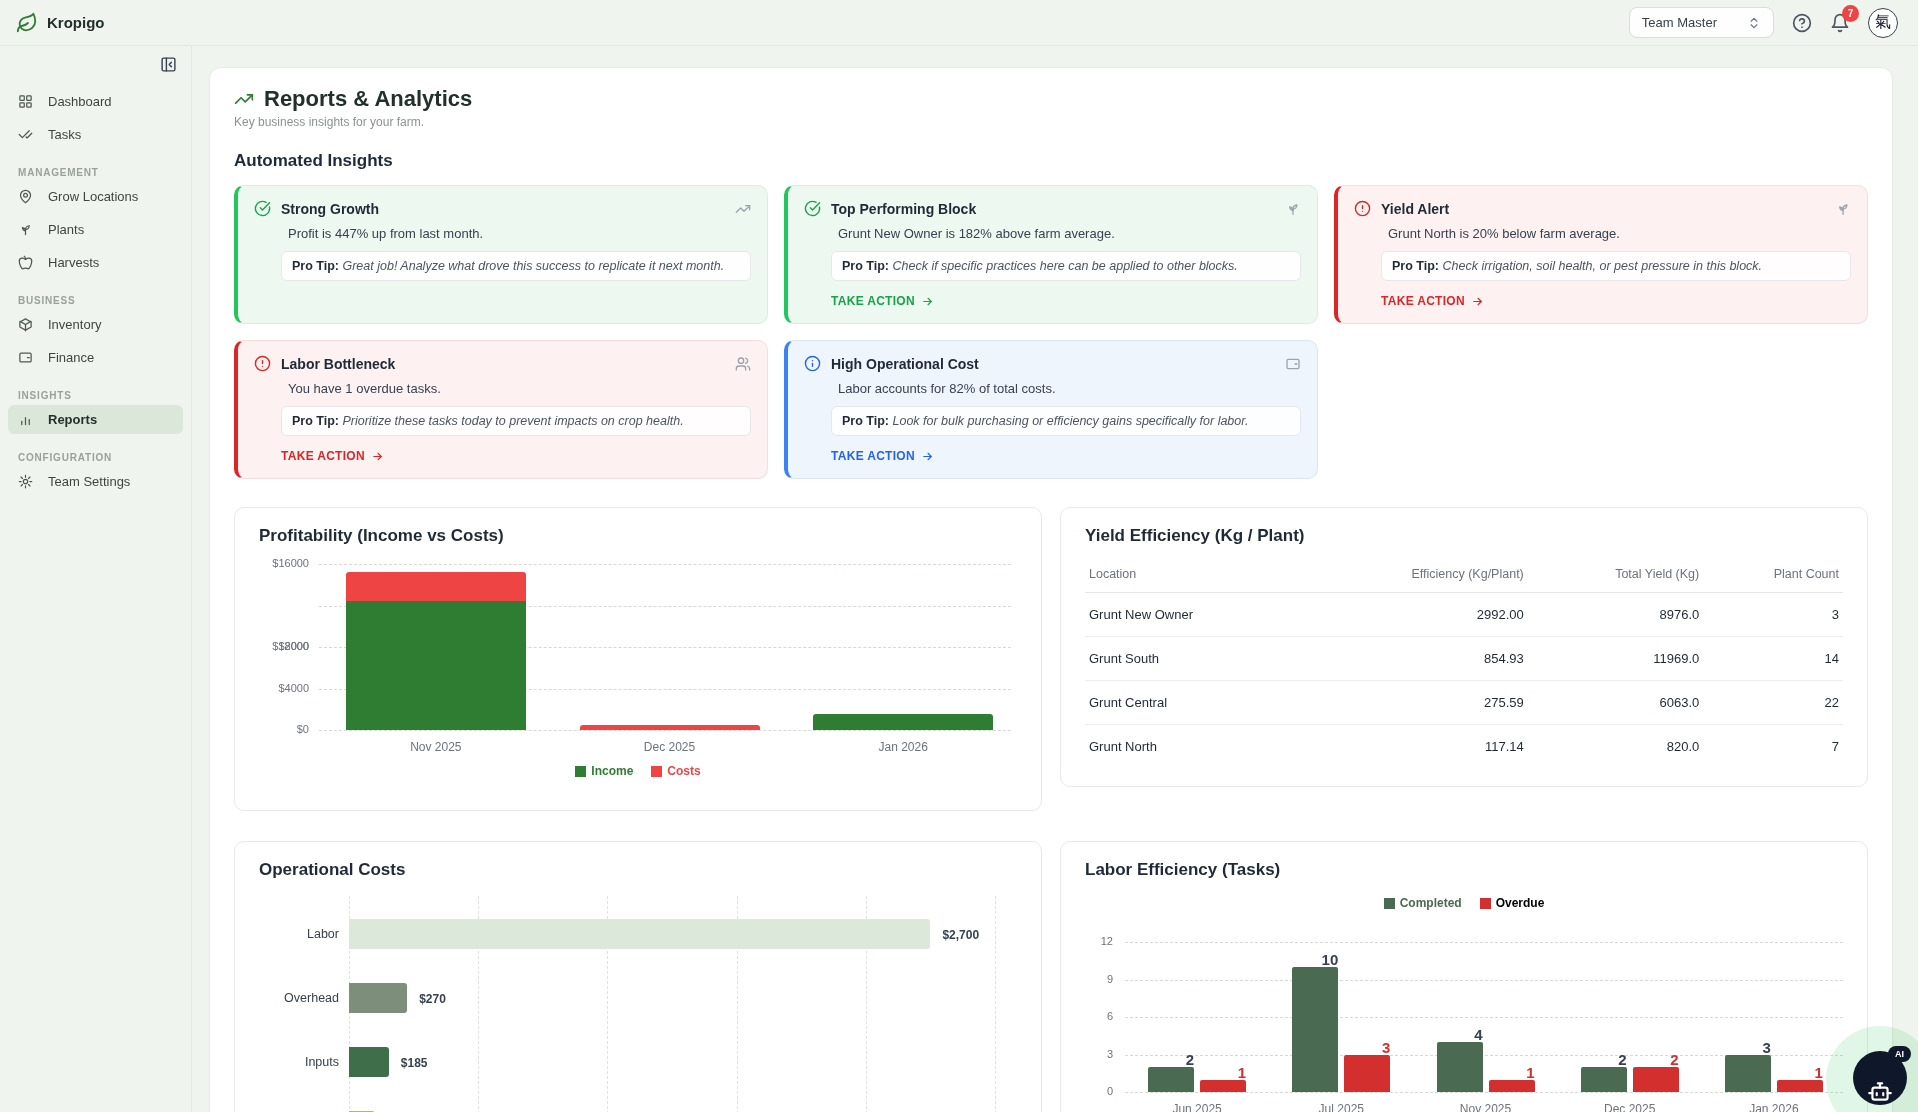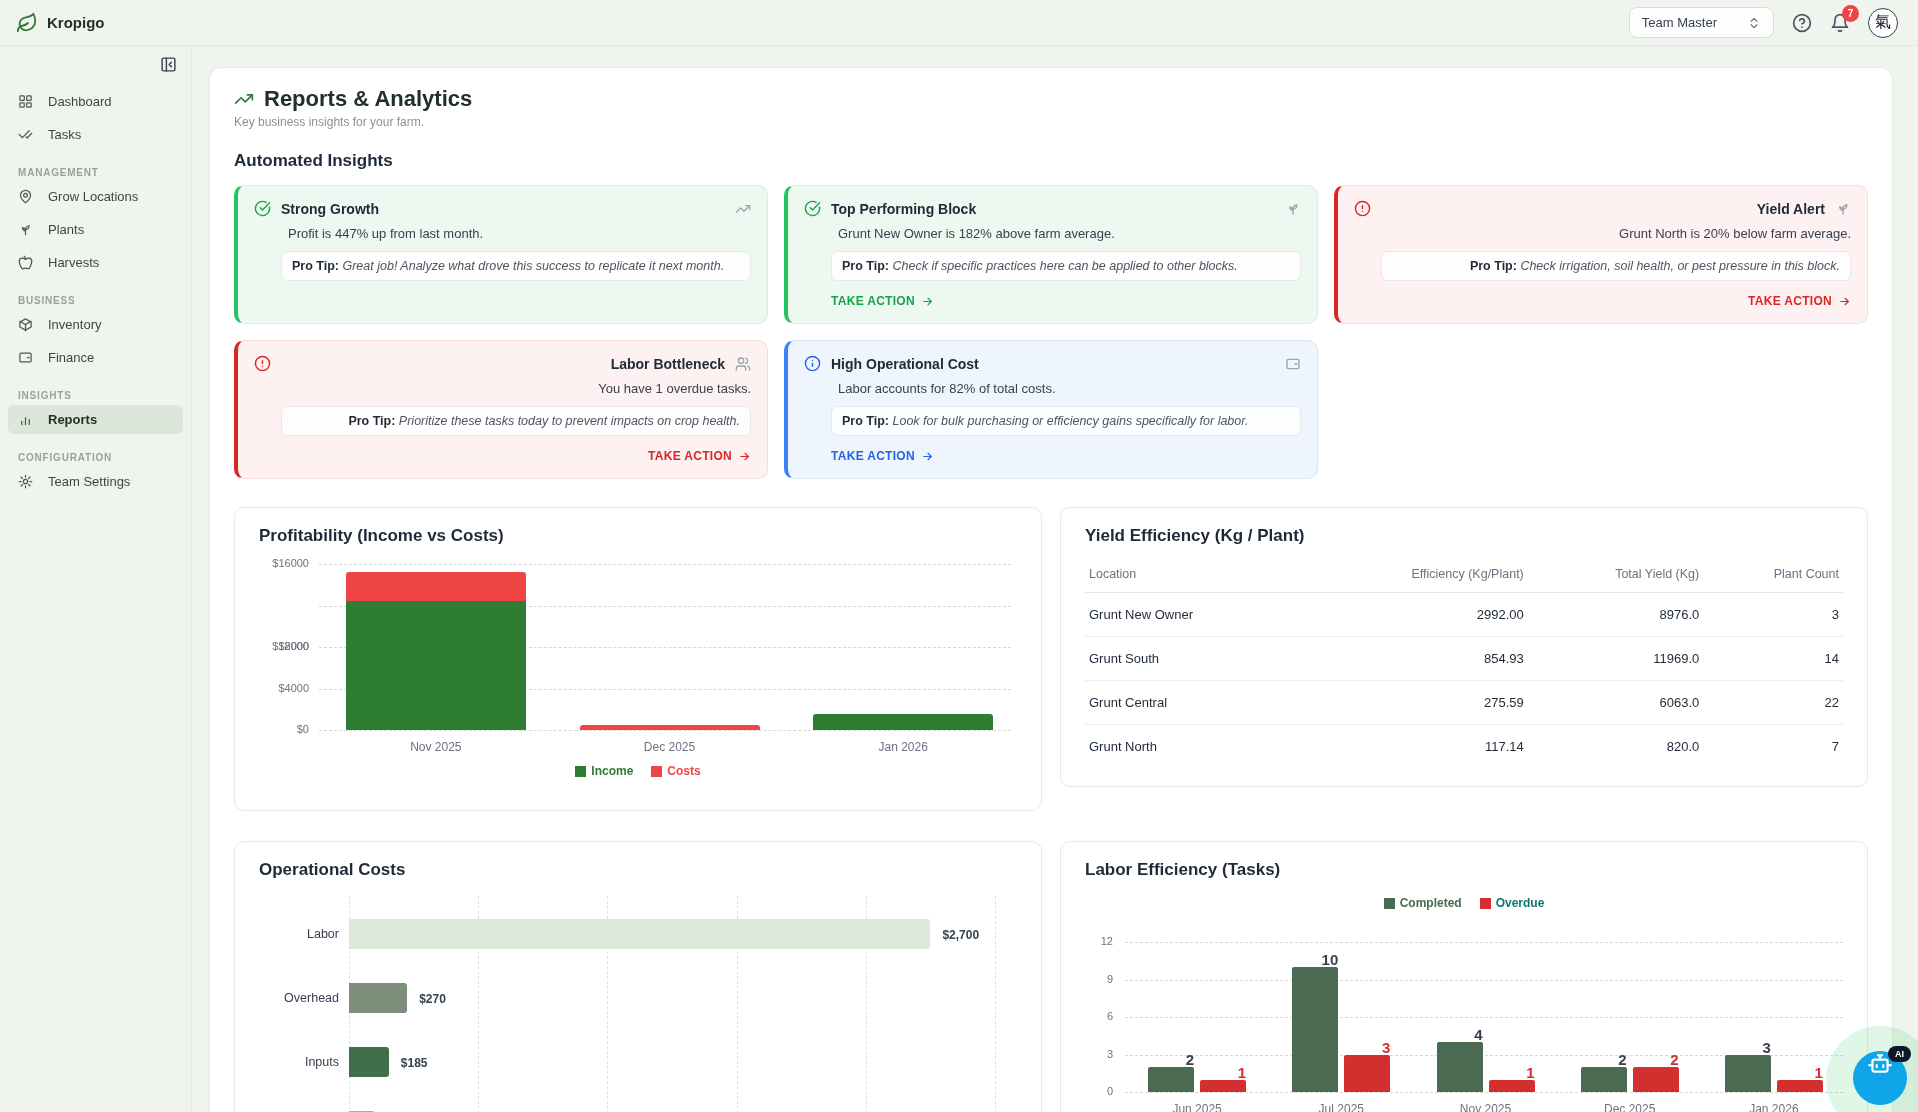--- a/index.html
+++ b/index.html
@@ -42,21 +42,21 @@
   .page-title-row { display:flex; align-items:center; gap:10px; }
   .page-title-row .icon { width:20px; height:20px; color:#2e7d32; }
   .page-title { font-size:22px; font-weight:bold; color:#22302b; }
   .page-subtitle { font-size:12px; color:#8a9390; margin-top:3px; }
   .section-heading { font-size:17px; font-weight:bold; color:#1e293b; margin-top:22px; }
 
   
   .insights-grid { display:grid; grid-template-columns:repeat(3,1fr); gap:16px; margin-top:14px; }
   .insight-card { border:1px solid transparent; border-left-width:4px; border-radius:10px; padding:14px 16px; }
   .variant-green { background:#edf9f0; border-color:#d8efdd; border-left-color:#22c55e; }
-  .variant-red   { background:#fdf2f1; border-color:#f6dddb; border-left-color:#dc2626;text-align:right; }
+  .variant-red   { background:#fdf2f1; border-color:#f6dddb; border-left-color:#dc2626; }
   .variant-blue  { background:#eef5fd; border-color:#d8e6f8; border-left-color:#3b82f6; }
   .insight-head { display:flex; align-items:center; gap:10px; }
   .status-icon { width:17px; height:17px; }
   .variant-green .status-icon { color:#16a34a; } .variant-red .status-icon { color:#dc2626; } .variant-blue .status-icon { color:#2563eb; }
   .insight-title { font-size:14px; font-weight:bold; color:#1f2937; flex:1; }
   .corner-icon { width:16px; height:16px; color:#9ca3af; }
   .insight-msg { font-size:13px; color:#374151; margin:9px 0 0 34px; }
   .protip { margin:10px 0 0 27px; background:rgba(255,255,255,.85); border:1px solid #e5e7eb; border-radius:6px;
             padding:7px 10px; font-size:12.5px; color:#4b5563; }
   .protip .pt-label { font-weight:bold; color:#1f2937; }
@@ -87,22 +87,22 @@
   .ytable td { font-size:13px; color:#1f2937; text-align:right; padding:14px 4px; border-bottom:1px solid #eceeec; }
   .ytable th:first-child, .ytable td:first-child { text-align:left; }
   .ytable tr:last-child td { border-bottom:none; }
 
   
   .ops-cat { position:absolute; left:0; width:80px; text-align:right; font-size:12.5px; color:#374151; }
   .ops-val { position:absolute; font-size:12px; font-weight:bold; color:#374151; }
 
   
   .ai-glow { position:absolute; right:-16px; bottom:-22px; width:108px; height:108px; border-radius:50%; background:rgba(34,197,94,.14); z-index:9; }
-  .ai-fab { position:absolute; right:11px; bottom:7px; width:54px; height:54px; border-radius:50%; background:#0ea5e9;
-            display:flex; align-items:flex-start; justify-content:center; cursor:pointer; z-index:10; }
+  .ai-fab { position:absolute; right:11px; bottom:7px; width:54px; height:54px; border-radius:50%; background:#0f172a;
+            display:flex; align-items:flex-end; justify-content:center; cursor:pointer; z-index:10; }
   .ai-fab .bot-icon { width:26px; height:26px; color:#ffffff; }
   .ai-badge { position:absolute; top:-5px; right:-4px; background:#0f172a; color:#fff; font-size:9px; font-weight:bold;
               border-radius:9px; padding:3px 7px; }
 </style>
 </head>
 <body>
 
 <header class="topbar">
   <div class="brand">
     <span class="icon">
@@ -483,21 +483,21 @@
       <section class="panel">
         <h2 class="panel-title">Labor Efficiency (Tasks)</h2>
         <div class="chart-wrap" id="labor-chart" style="height:228px">
             <div class="legend" style="top: 0px;">
               <span class="legend-item">
                 <span class="legend-swatch" style="background: rgb(74, 107, 82);"></span>
                 <span style="color: rgb(74, 107, 82);">Completed</span>
               </span>
               <span class="legend-item">
                 <span class="legend-swatch" style="background: rgb(211, 47, 47);"></span>
-                <span style="color: #0f766e;">Overdue</span>
+                <span style="color: #000000;">Overdue</span>
               </span>
             </div>
             <div class="hgrid" style="top: 196px; left: 40px; right: 0px;"></div>
             <div class="ytick" style="top: 189px; width: 28px;">0</div>
             <div class="hgrid" style="top: 158.5px; left: 40px; right: 0px;"></div>
             <div class="ytick" style="top: 151.5px; width: 28px;">3</div>
             <div class="hgrid" style="top: 121px; left: 40px; right: 0px;"></div>
             <div class="ytick" style="top: 114px; width: 28px;">6</div>
             <div class="hgrid" style="top: 83.5px; left: 40px; right: 0px;"></div>
             <div class="ytick" style="top: 76.5px; width: 28px;">9</div>

